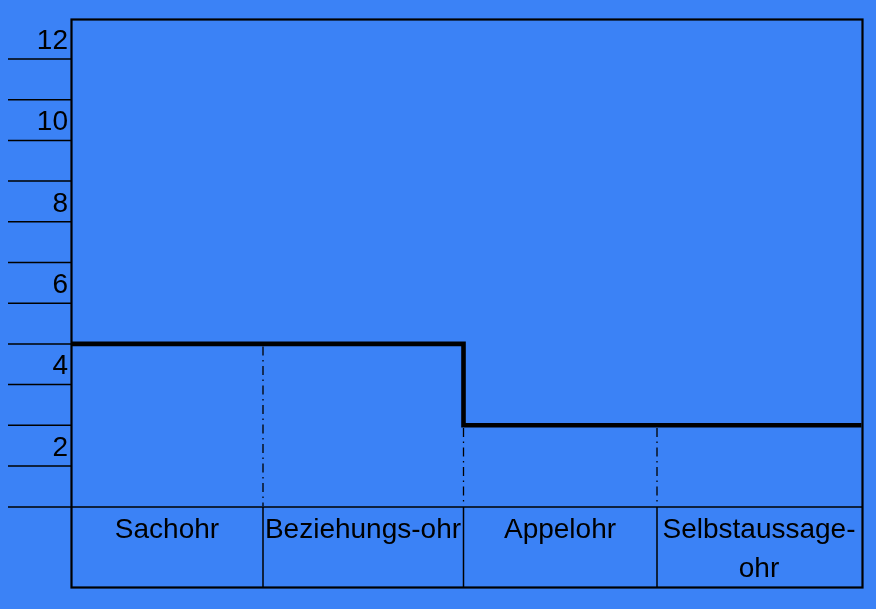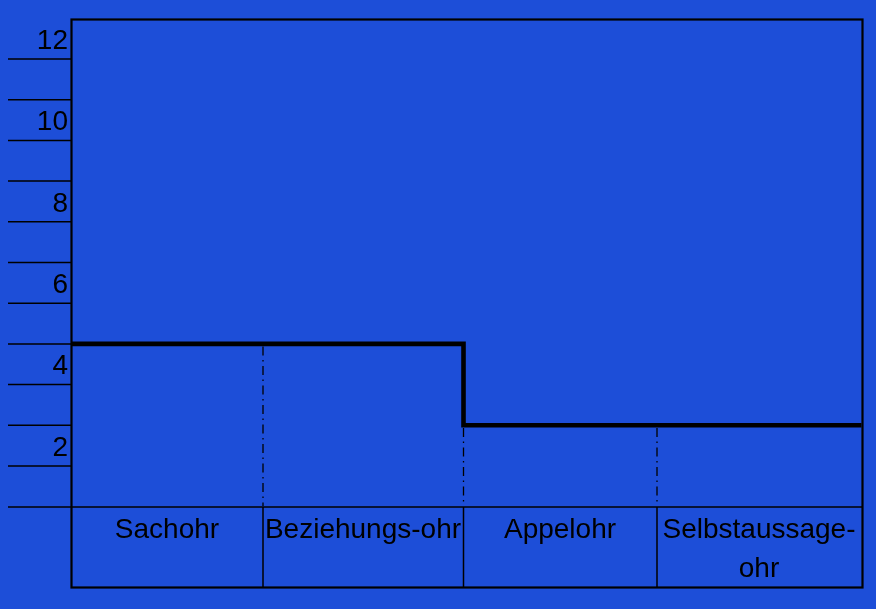--- a/index.html
+++ b/index.html
@@ -1,20 +1,20 @@
 <!DOCTYPE html>
 <html><head>
 <meta charset="utf-8">
 <style>
   html, body { margin: 0; padding: 0; background: #ffffff; }
   .stage {
     position: relative;
     width: 876px;
     height: 609px;
-    background: #1d4ed8;
+    background: #3b82f6;
     font-family: "Liberation Sans", sans-serif;
   }
   svg { display: block; }
   .lbl {
     font-family: "Liberation Sans", sans-serif;
     font-size: 28px;
     fill: #000000;
   }
   .axisline { stroke: #000000; stroke-width: 1.5; }
   .dashdot  { stroke: #000000; stroke-width: 1.3; stroke-dasharray: 9 4.5 1.5 4.5; }

